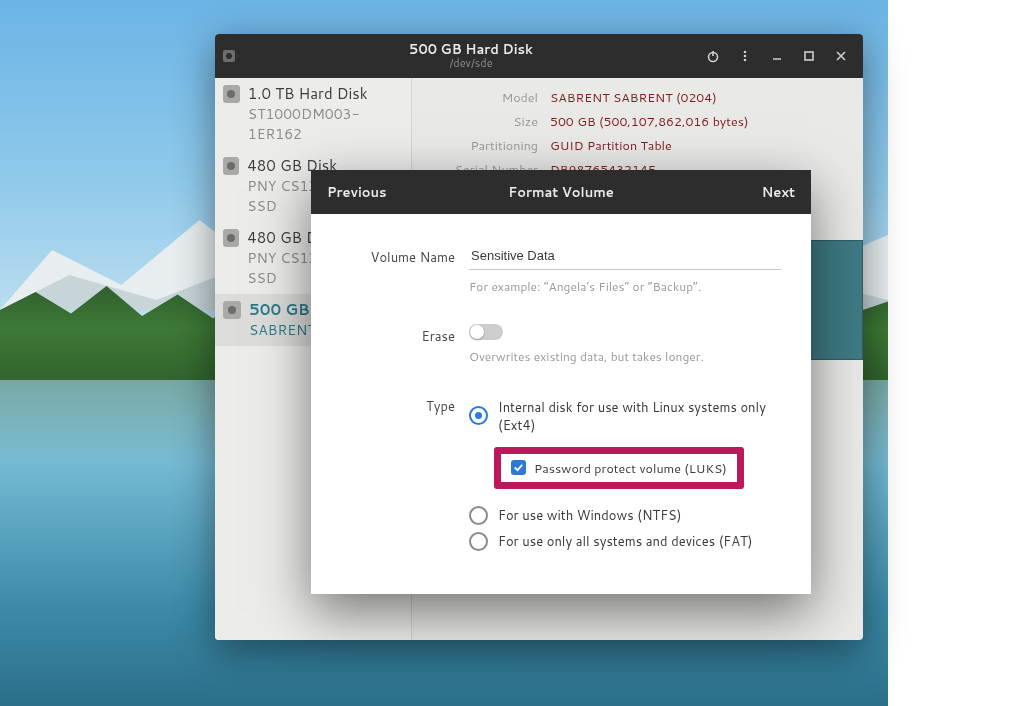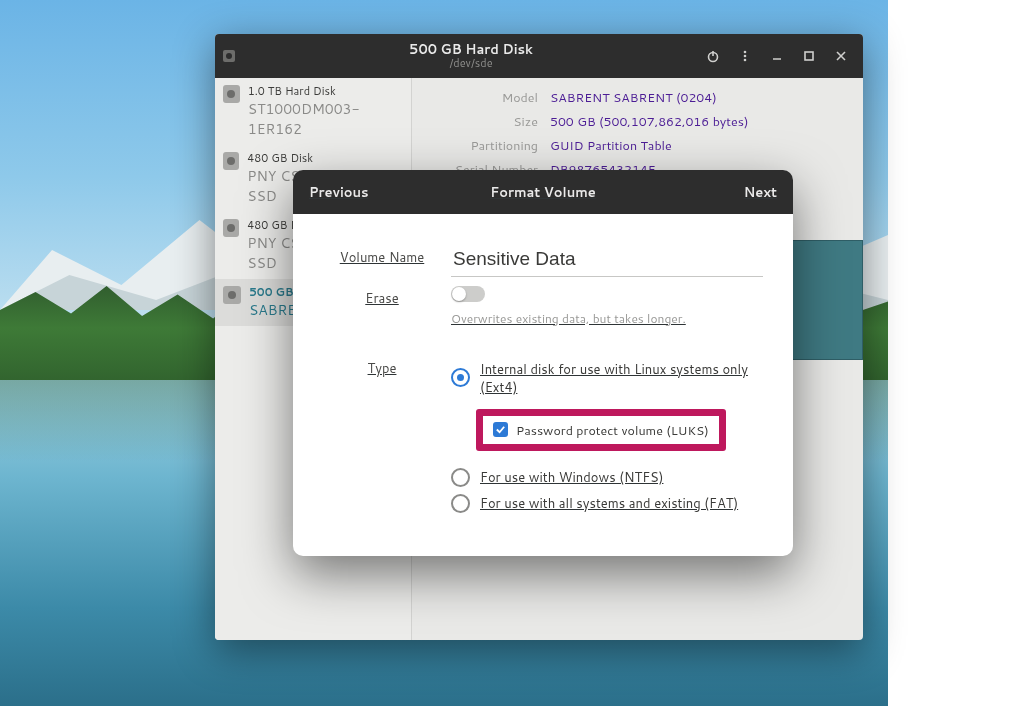--- a/index.html
+++ b/index.html
@@ -34,43 +34,43 @@
   .tb-btn{width:28px;height:28px;border-radius:3px;display:flex;align-items:center;justify-content:center;color:#cfcfcd;cursor:pointer;}
 
   .body{display:flex;height:calc(100% - 44px);}
   .sidebar{width:196px;background:#ececea;border-right:1px solid #d3d3d1;}
   .disk-item{display:flex;gap:8px;padding:5px 8px 6px 8px;align-items:flex-start;}
   .disk-item.selected{background:#dcdcda;}
   .disk-item.selected .d-title{color:#2a7a8c;font-weight:600;}
   .disk-item.selected .d-sub{color:#2a7a8c;}
   .disk-glyph{width:18px;height:18px;background:#a9a9a7;border-radius:3px;margin-top:2px;display:flex;align-items:center;justify-content:center;}
   .disk-glyph::after{content:"";width:8px;height:8px;border-radius:50%;background:#6d6d6b;}
-  .d-title{font-size:11px;color:#3c3c3a;}
+  .d-title{font-size:15px;color:#3c3c3a;}
   .d-sub{font-size:14px;color:#8a8a88;}
 
   .detail{flex:1;padding:10px 18px;}
   .row{display:flex;gap:12px;margin-bottom:6px;font-size:12.5px;}
   .row .lbl{width:108px;text-align:right;color:#9a9a98;}
-  .row .val{color:#4c1d95;}
+  .row .val{color:#7f1d1d;}
 
   
   .partmap{position:absolute;left:412px;right:0;top:206px;height:118px;background:#3f7a83;border:1px solid #2f5e66;}
 
   
-  .dialog{position:absolute;left:293px;top:170px;width:500px;
-    background:#ffffff;border-radius:10px;box-shadow:0 18px 50px rgba(0,0,0,.5);overflow:hidden;text-decoration:underline;}
+  .dialog{position:absolute;left:311px;top:170px;width:500px;
+    background:#ffffff;border-radius:0;box-shadow:0 18px 50px rgba(0,0,0,.5);overflow:hidden;}
   .dlg-head{height:44px;background:#2d2d2d;color:#eaeaea;display:flex;align-items:center;justify-content:space-between;padding:0 16px;font-weight:700;}
   .dlg-head .mid{flex:1;text-align:center;}
   .dlg-head .side{min-width:74px;cursor:pointer;}
   .dlg-head .side.right{text-align:right;}
   .dlg-body{padding:28px 34px 30px 34px;}
   .frow{display:flex;align-items:flex-start;margin-bottom:6px;}
-  .flabel{width:110px;text-align:center;color:#4a4a48;font-size:13px;padding-top:6px;padding-right:14px;}
+  .flabel{width:110px;text-align:right;color:#4a4a48;font-size:13px;padding-top:6px;padding-right:14px;}
   .fctl{flex:1;}
-  .tinput{width:100%;border:none;border-bottom:1px solid #c7c7c5;padding:6px 2px;font-size:19px;color:#3a3a38;background:transparent;outline:none;}
+  .tinput{width:100%;border:none;border-bottom:1px solid #c7c7c5;padding:6px 2px;font-size:13px;color:#3a3a38;background:transparent;outline:none;}
   .hint{font-size:12px;color:#9a9a98;margin:8px 0 20px 0;}
   .switch{width:34px;height:16px;border-radius:10px;background:#cdcdcb;position:relative;display:inline-block;vertical-align:middle;}
   .switch::after{content:"";position:absolute;left:1px;top:1px;width:14px;height:14px;border-radius:50%;background:#fff;box-shadow:0 1px 2px rgba(0,0,0,.3);}
   .radio-line{display:flex;align-items:center;gap:10px;margin:7px 0;font-size:13px;color:#3a3a38;}
   .radio{width:15px;height:15px;border:2px solid #8a8a88;border-radius:50%;display:inline-flex;align-items:center;justify-content:center;flex:none;}
   .radio.sel{border-color:#2d7ad6;}
   .radio.sel::after{content:"";width:7px;height:7px;border-radius:50%;background:#2d7ad6;}
   .check-sub{margin:6px 0 10px 25px;border:7px solid #be185d;border-radius:3px;padding:5px 10px;display:inline-flex;align-items:center;gap:8px;font-size:12.5px;color:#3a3a38;}
   .chk{width:15px;height:15px;border-radius:3px;background:#2d7ad6;display:inline-flex;align-items:center;justify-content:center;flex:none;}
   .chk svg{width:11px;height:11px;}
@@ -191,20 +191,21 @@
     <div class="dlg-head">
       <div class="side">Previous</div>
       <div class="mid">Format Volume</div>
       <div class="side right">Next</div>
     </div>
     <div class="dlg-body">
       <div class="frow">
         <div class="flabel">Volume Name</div>
         <div class="fctl">
           <input class="tinput" value="Sensitive Data" style="">
+          <div class="hint">For example: “Angela’s Files” or “Backup”.</div>
         </div>
       </div>
 
       <div class="frow">
         <div class="flabel">Erase</div>
         <div class="fctl">
           <span class="switch"></span>
           <div class="hint">Overwrites existing data, but takes longer.</div>
         </div>
       </div>
@@ -223,19 +224,19 @@
                 </svg>
             </span>
             <span>Password protect volume (LUKS)</span>
           </div>
           <div class="radio-line">
             <span class="radio"></span>
             <span>For use with Windows (NTFS)</span>
           </div>
           <div class="radio-line">
             <span class="radio"></span>
-            <span>For use with all systems and existing (FAT)</span>
+            <span>For use only all systems and devices (FAT)</span>
           </div>
         </div>
       </div>
     </div>
   </div>
 </div>
 
 </body></html>

